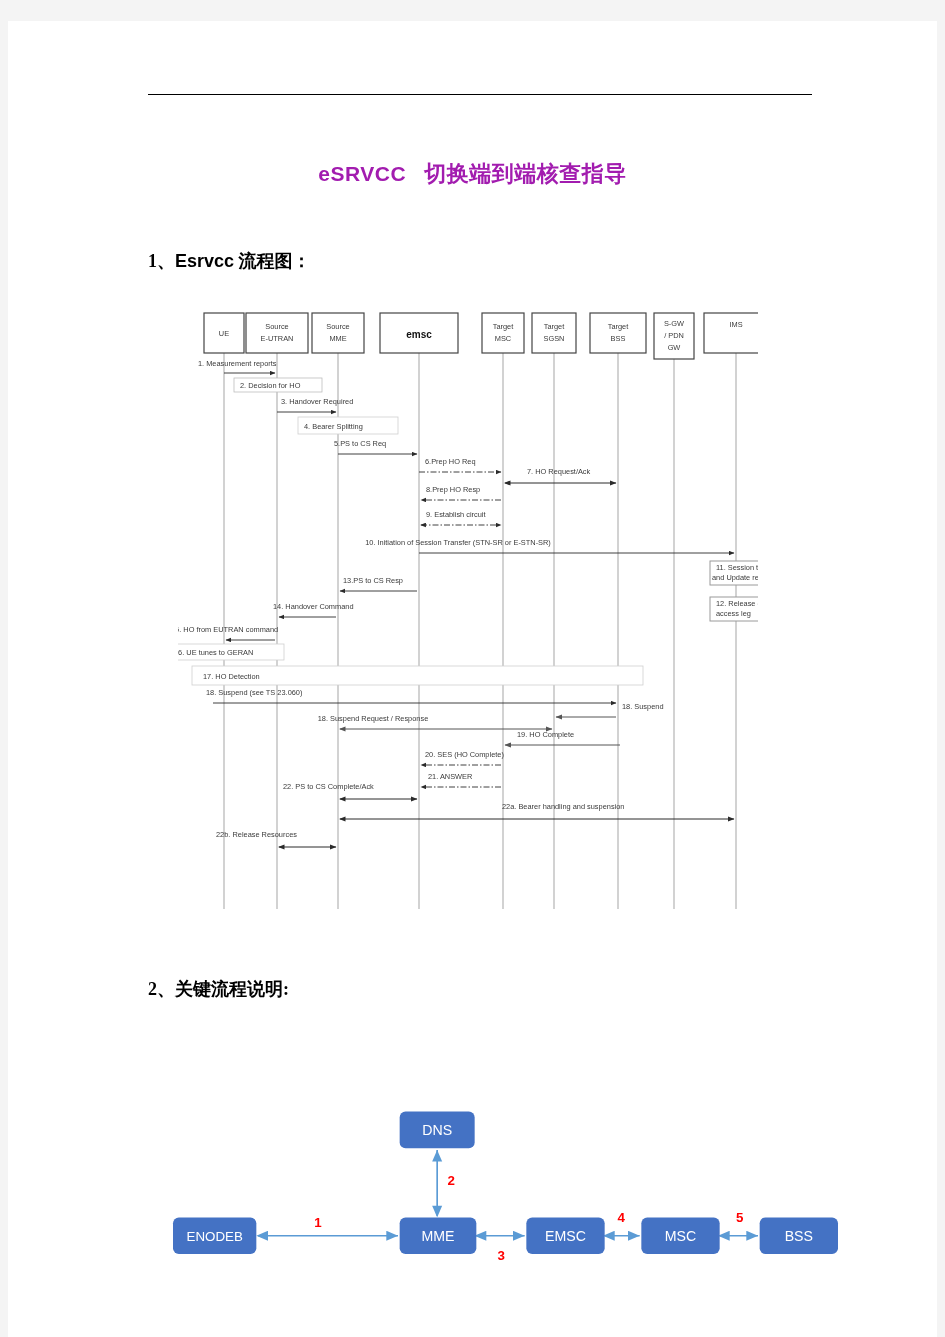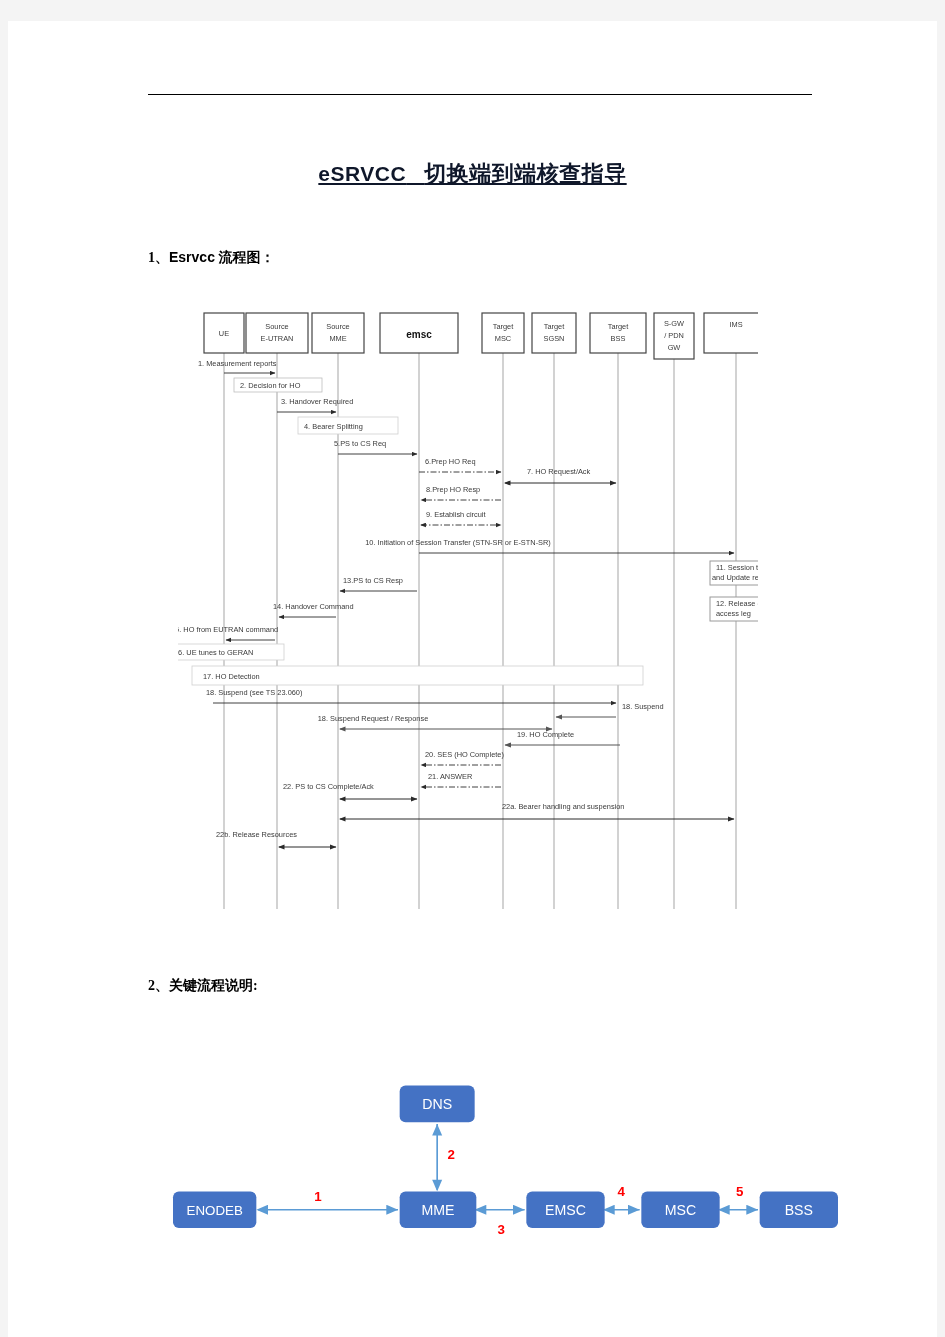--- a/index.html
+++ b/index.html
@@ -33,30 +33,29 @@
   
   .doc-title {
     position: absolute;
     left: 0;
     top: 138px;
     width: 929px;
     text-align: center;
     font-family: "Liberation Serif", serif;
     font-size: 22px;
     font-weight: bold;
-    color: #0f172a;
+    color: #a21caf;
     letter-spacing: 0.5px;
-    text-decoration: underline;
   }
   .doc-title .lat { font-family: "Liberation Sans", sans-serif; font-size: 21px; }
   
   .section-heading {
     position: absolute;
     left: 140px;
-    font-size: 14px;
+    font-size: 18px;
     font-weight: bold;
     color: #000;
   }
   .section-heading .lat { font-family: "Liberation Sans", sans-serif; }
   #sec1 { top: 228px; }
   #sec2 { top: 956px; }
 
   
   #seq {
     position: absolute;
@@ -64,21 +63,21 @@
     top: 288px;
     width: 580px;
     height: 620px;
   }
   #seq svg { display: block; }
 
   
   #block {
     position: absolute;
     left: 150px;
-    top: 1040px;
+    top: 1066px;
     width: 700px;
     height: 215px;
   }
   #block svg { display: block; }
 </style>
 </head>
 <body>
 
 <div id="page">
 

